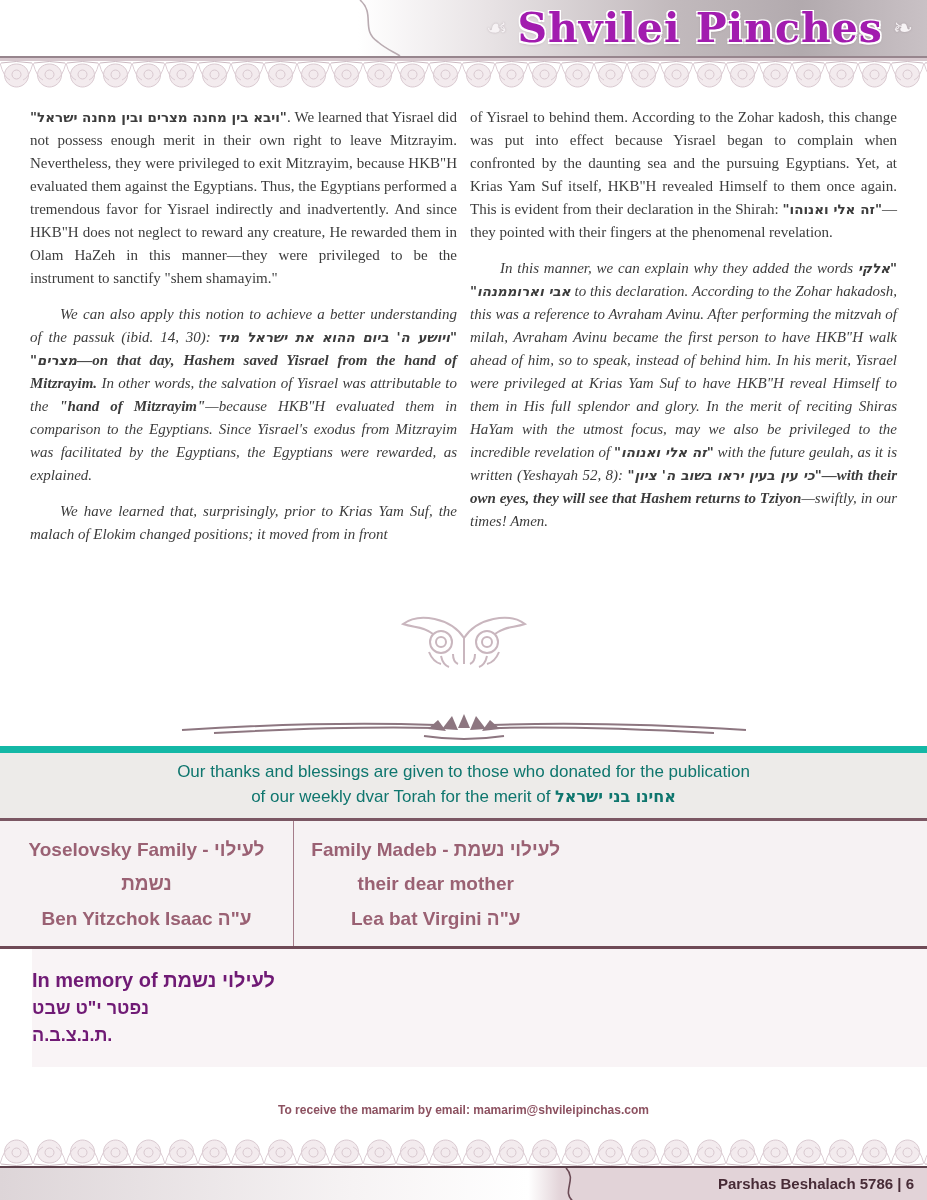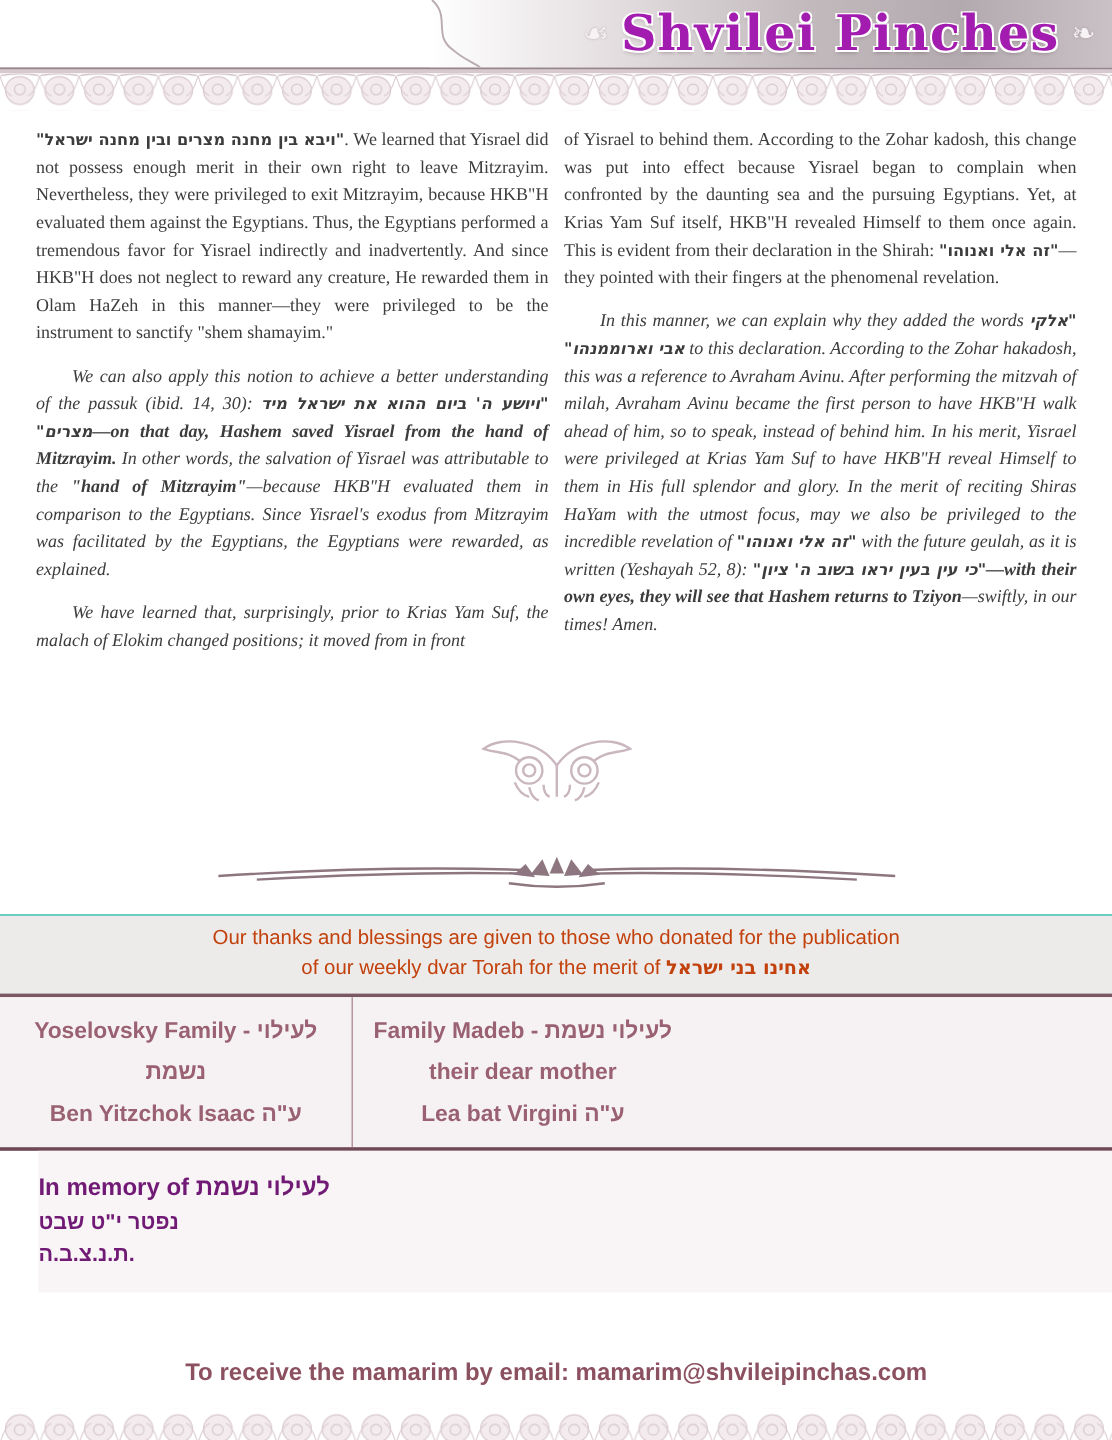--- a/index.html
+++ b/index.html
@@ -32,43 +32,43 @@
   .col p.indent{text-indent:30px;font-style:italic;}
   .run-b{font-weight:bold;}
   .run-h{font-weight:bold;font-family:"DejaVu Serif","DejaVu Sans",sans-serif;font-size:13.5px;
     direction:rtl;unicode-bidi:isolate;}
 
   
   .ornament-wrap{text-align:center;margin-top:10px;height:58px;}
   .divider-wrap{text-align:center;margin-top:42px;height:30px;}
 
   
-  .thanks{margin-top:20px;background:#edebe9;border-top:1px solid #14b8a6;border-bottom:3px solid #7b5763;
-    text-align:center;padding:7px 0 9px;color:#c2410c;
+  .thanks{margin-top:4px;background:#edebe9;border-top:7px solid #14b8a6;border-bottom:3px solid #7b5763;
+    text-align:center;padding:7px 0 9px;color:#0f766e;
     font-family:"Liberation Sans",sans-serif;font-size:17px;line-height:1.45;}
   .thanks .heb{font-family:"DejaVu Serif","DejaVu Sans",sans-serif;font-weight:bold;font-size:16px;}
 
   
   .donors{display:flex;background:#f6f2f3;border-bottom:3px solid #6f4a56;}
   .donor{box-sizing:border-box;text-align:center;padding:12px 10px 10px;color:#9a6173;font-weight:bold;
     font-family:"Liberation Sans",sans-serif;font-size:19px;line-height:1.8;}
   .donor + .donor{border-left:1px solid #a57d8a;}
   .donor-0{flex:0 0 31.6%;}
   .donor-1{flex:0 0 30.7%;}
   .donor-2{flex:0 0 37.7%;font-size:13px;}
 
   
   .memorial{background:#f9f4f6;text-align:left;padding:16px 0 18px;color:#701a75;font-weight:bold;
     font-family:"Liberation Sans",sans-serif;margin-left:32px;}
   .mem-0,.mem-1{font-size:20px;line-height:30px;}
   .mem-2,.mem-3{font-size:18px;line-height:27px;}
 
   
-  .email-line{margin-top:56px;text-align:center;color:#8c5160;font-weight:bold;
-    font-family:"Liberation Sans",sans-serif;font-size:20px;}
+  .email-line{margin-top:36px;text-align:center;color:#8c5160;font-weight:bold;
+    font-family:"Liberation Sans",sans-serif;font-size:12px;}
 
   .lace-bottom-wrap{margin-top:18px;}
 
   
   .footer{position:relative;height:47px;border-top:2px solid #5d414c;
     background:linear-gradient(to right,#ddd5d8 0%,#f6f3f4 38%,#ffffff 57%,#e2d3d8 60.5%,#e2d3d8 100%);}
   .footer-curve{position:absolute;left:552px;top:0;height:47px;width:50px;}
   .footer-text{position:absolute;right:13px;top:7px;color:#472b36;font-weight:bold;
     font-family:"Liberation Sans",sans-serif;font-size:15px;}
 </style>

